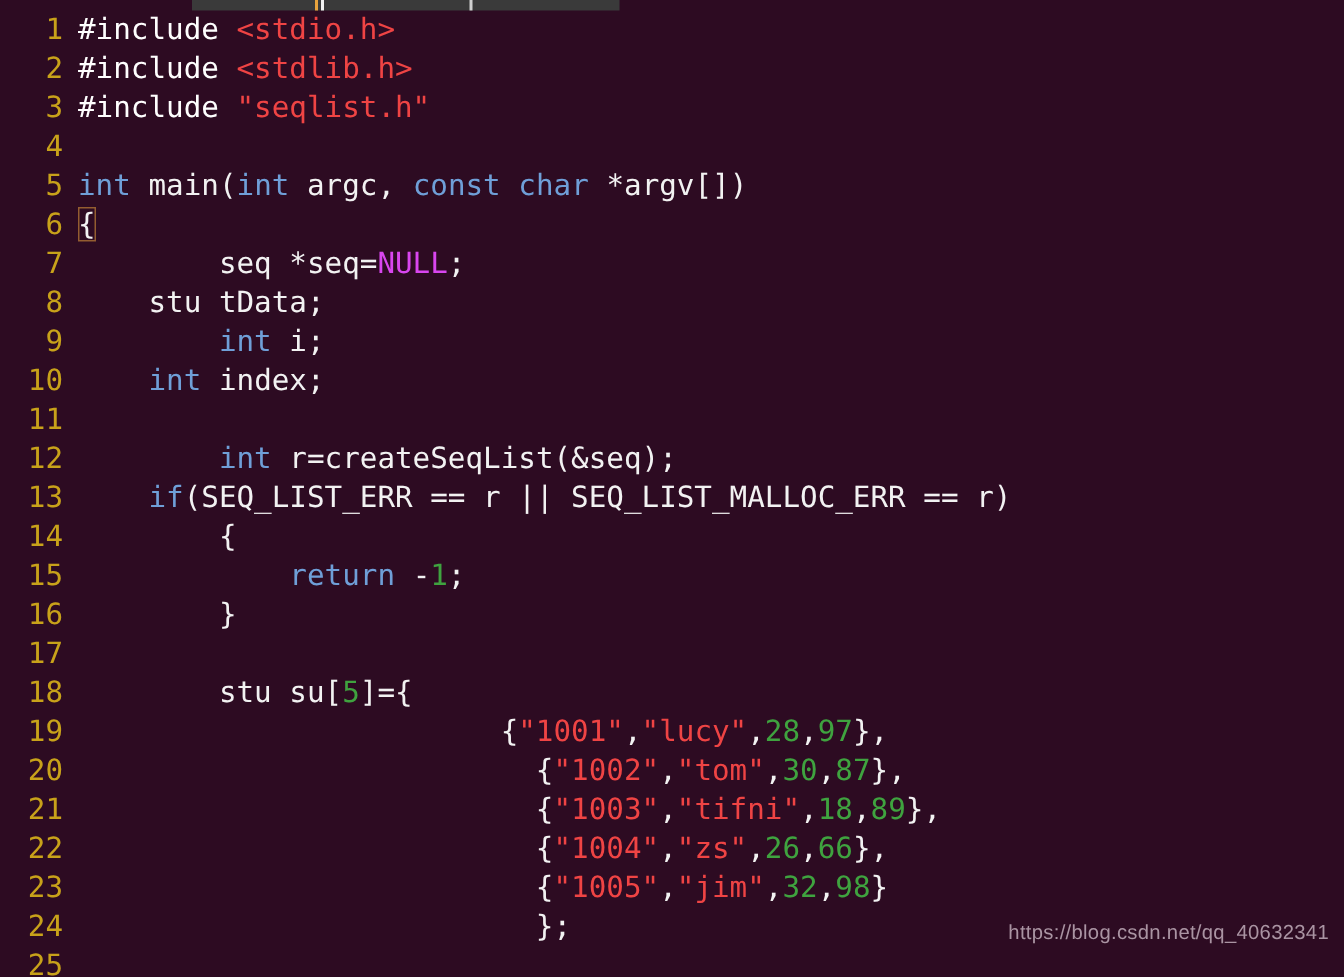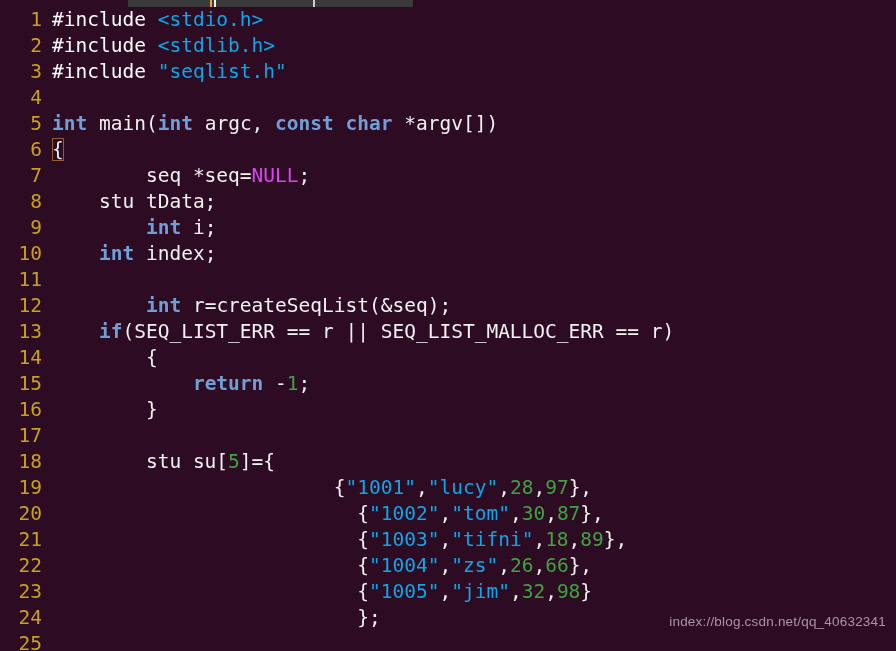--- a/index.html
+++ b/index.html
@@ -60,23 +60,23 @@
     padding-right: 0px;
     user-select: none;
   }
   .ltext {
     padding-left: 10px;
     color: #f2f2f2;
     flex: 1 1 auto;
   }
 
   
-  .k   { color: #6f9fd8; font-weight: bold; }   
+  .k   { color: #6f9fd8; font-weight: normal; }   
   .pp  { color: #ffffff; }                      
-  .str { color: #0ea5e9; }                      
+  .str { color: #ef4444; }                      
   .num { color: #3fa33f; }                      
   .cst { color: #d946ef; }                      
   .pl  { color: #f2f2f2; }                      
   .cursor {
     color: #f2f2f2;
     box-shadow: inset 0 0 0 1px rgba(232,163,61,0.55);
   }
 
   
   #watermark {
@@ -97,15 +97,15 @@
 <div id="screen">
 
   <div id="titlebar-strip">
     <span class="tick t1"></span>
     <span class="tick t2"></span>
     <span class="tick t3"></span>
   </div>
 
   <div id="code"><div class="line"><span class="lnum">1</span><span class="ltext"><span class="pp">#include </span><span class="str">&lt;stdio.h&gt;</span></span></div><div class="line"><span class="lnum">2</span><span class="ltext"><span class="pp">#include </span><span class="str">&lt;stdlib.h&gt;</span></span></div><div class="line"><span class="lnum">3</span><span class="ltext"><span class="pp">#include </span><span class="str">"seqlist.h"</span></span></div><div class="line"><span class="lnum">4</span><span class="ltext"></span></div><div class="line"><span class="lnum">5</span><span class="ltext"><span class="k">int</span><span class="pl"> main(</span><span class="k">int</span><span class="pl"> argc, </span><span class="k">const</span><span class="pl"> </span><span class="k">char</span><span class="pl"> *argv[])</span></span></div><div class="line"><span class="lnum">6</span><span class="ltext"><span class="cursor">{</span></span></div><div class="line"><span class="lnum">7</span><span class="ltext"><span class="pl">        seq *seq=</span><span class="cst">NULL</span><span class="pl">;</span></span></div><div class="line"><span class="lnum">8</span><span class="ltext"><span class="pl">    stu tData;</span></span></div><div class="line"><span class="lnum">9</span><span class="ltext"><span class="pl">        </span><span class="k">int</span><span class="pl"> i;</span></span></div><div class="line"><span class="lnum">10</span><span class="ltext"><span class="pl">    </span><span class="k">int</span><span class="pl"> index;</span></span></div><div class="line"><span class="lnum">11</span><span class="ltext"></span></div><div class="line"><span class="lnum">12</span><span class="ltext"><span class="pl">        </span><span class="k">int</span><span class="pl"> r=createSeqList(&amp;seq);</span></span></div><div class="line"><span class="lnum">13</span><span class="ltext"><span class="pl">    </span><span class="k">if</span><span class="pl">(SEQ_LIST_ERR == r || SEQ_LIST_MALLOC_ERR == r)</span></span></div><div class="line"><span class="lnum">14</span><span class="ltext"><span class="pl">        {</span></span></div><div class="line"><span class="lnum">15</span><span class="ltext"><span class="pl">            </span><span class="k">return</span><span class="pl"> -</span><span class="num">1</span><span class="pl">;</span></span></div><div class="line"><span class="lnum">16</span><span class="ltext"><span class="pl">        }</span></span></div><div class="line"><span class="lnum">17</span><span class="ltext"></span></div><div class="line"><span class="lnum">18</span><span class="ltext"><span class="pl">        stu su[</span><span class="num">5</span><span class="pl">]={</span></span></div><div class="line"><span class="lnum">19</span><span class="ltext"><span class="pl">                        {</span><span class="str">"1001"</span><span class="pl">,</span><span class="str">"lucy"</span><span class="pl">,</span><span class="num">28</span><span class="pl">,</span><span class="num">97</span><span class="pl">},</span></span></div><div class="line"><span class="lnum">20</span><span class="ltext"><span class="pl">                          {</span><span class="str">"1002"</span><span class="pl">,</span><span class="str">"tom"</span><span class="pl">,</span><span class="num">30</span><span class="pl">,</span><span class="num">87</span><span class="pl">},</span></span></div><div class="line"><span class="lnum">21</span><span class="ltext"><span class="pl">                          {</span><span class="str">"1003"</span><span class="pl">,</span><span class="str">"tifni"</span><span class="pl">,</span><span class="num">18</span><span class="pl">,</span><span class="num">89</span><span class="pl">},</span></span></div><div class="line"><span class="lnum">22</span><span class="ltext"><span class="pl">                          {</span><span class="str">"1004"</span><span class="pl">,</span><span class="str">"zs"</span><span class="pl">,</span><span class="num">26</span><span class="pl">,</span><span class="num">66</span><span class="pl">},</span></span></div><div class="line"><span class="lnum">23</span><span class="ltext"><span class="pl">                          {</span><span class="str">"1005"</span><span class="pl">,</span><span class="str">"jim"</span><span class="pl">,</span><span class="num">32</span><span class="pl">,</span><span class="num">98</span><span class="pl">}</span></span></div><div class="line"><span class="lnum">24</span><span class="ltext"><span class="pl">                          };</span></span></div><div class="line"><span class="lnum">25</span><span class="ltext"></span></div></div>
 
-  <div id="watermark">index://blog.csdn.net/qq_40632341</div>
+  <div id="watermark">https://blog.csdn.net/qq_40632341</div>
 
 </div>
 
 </body></html>

